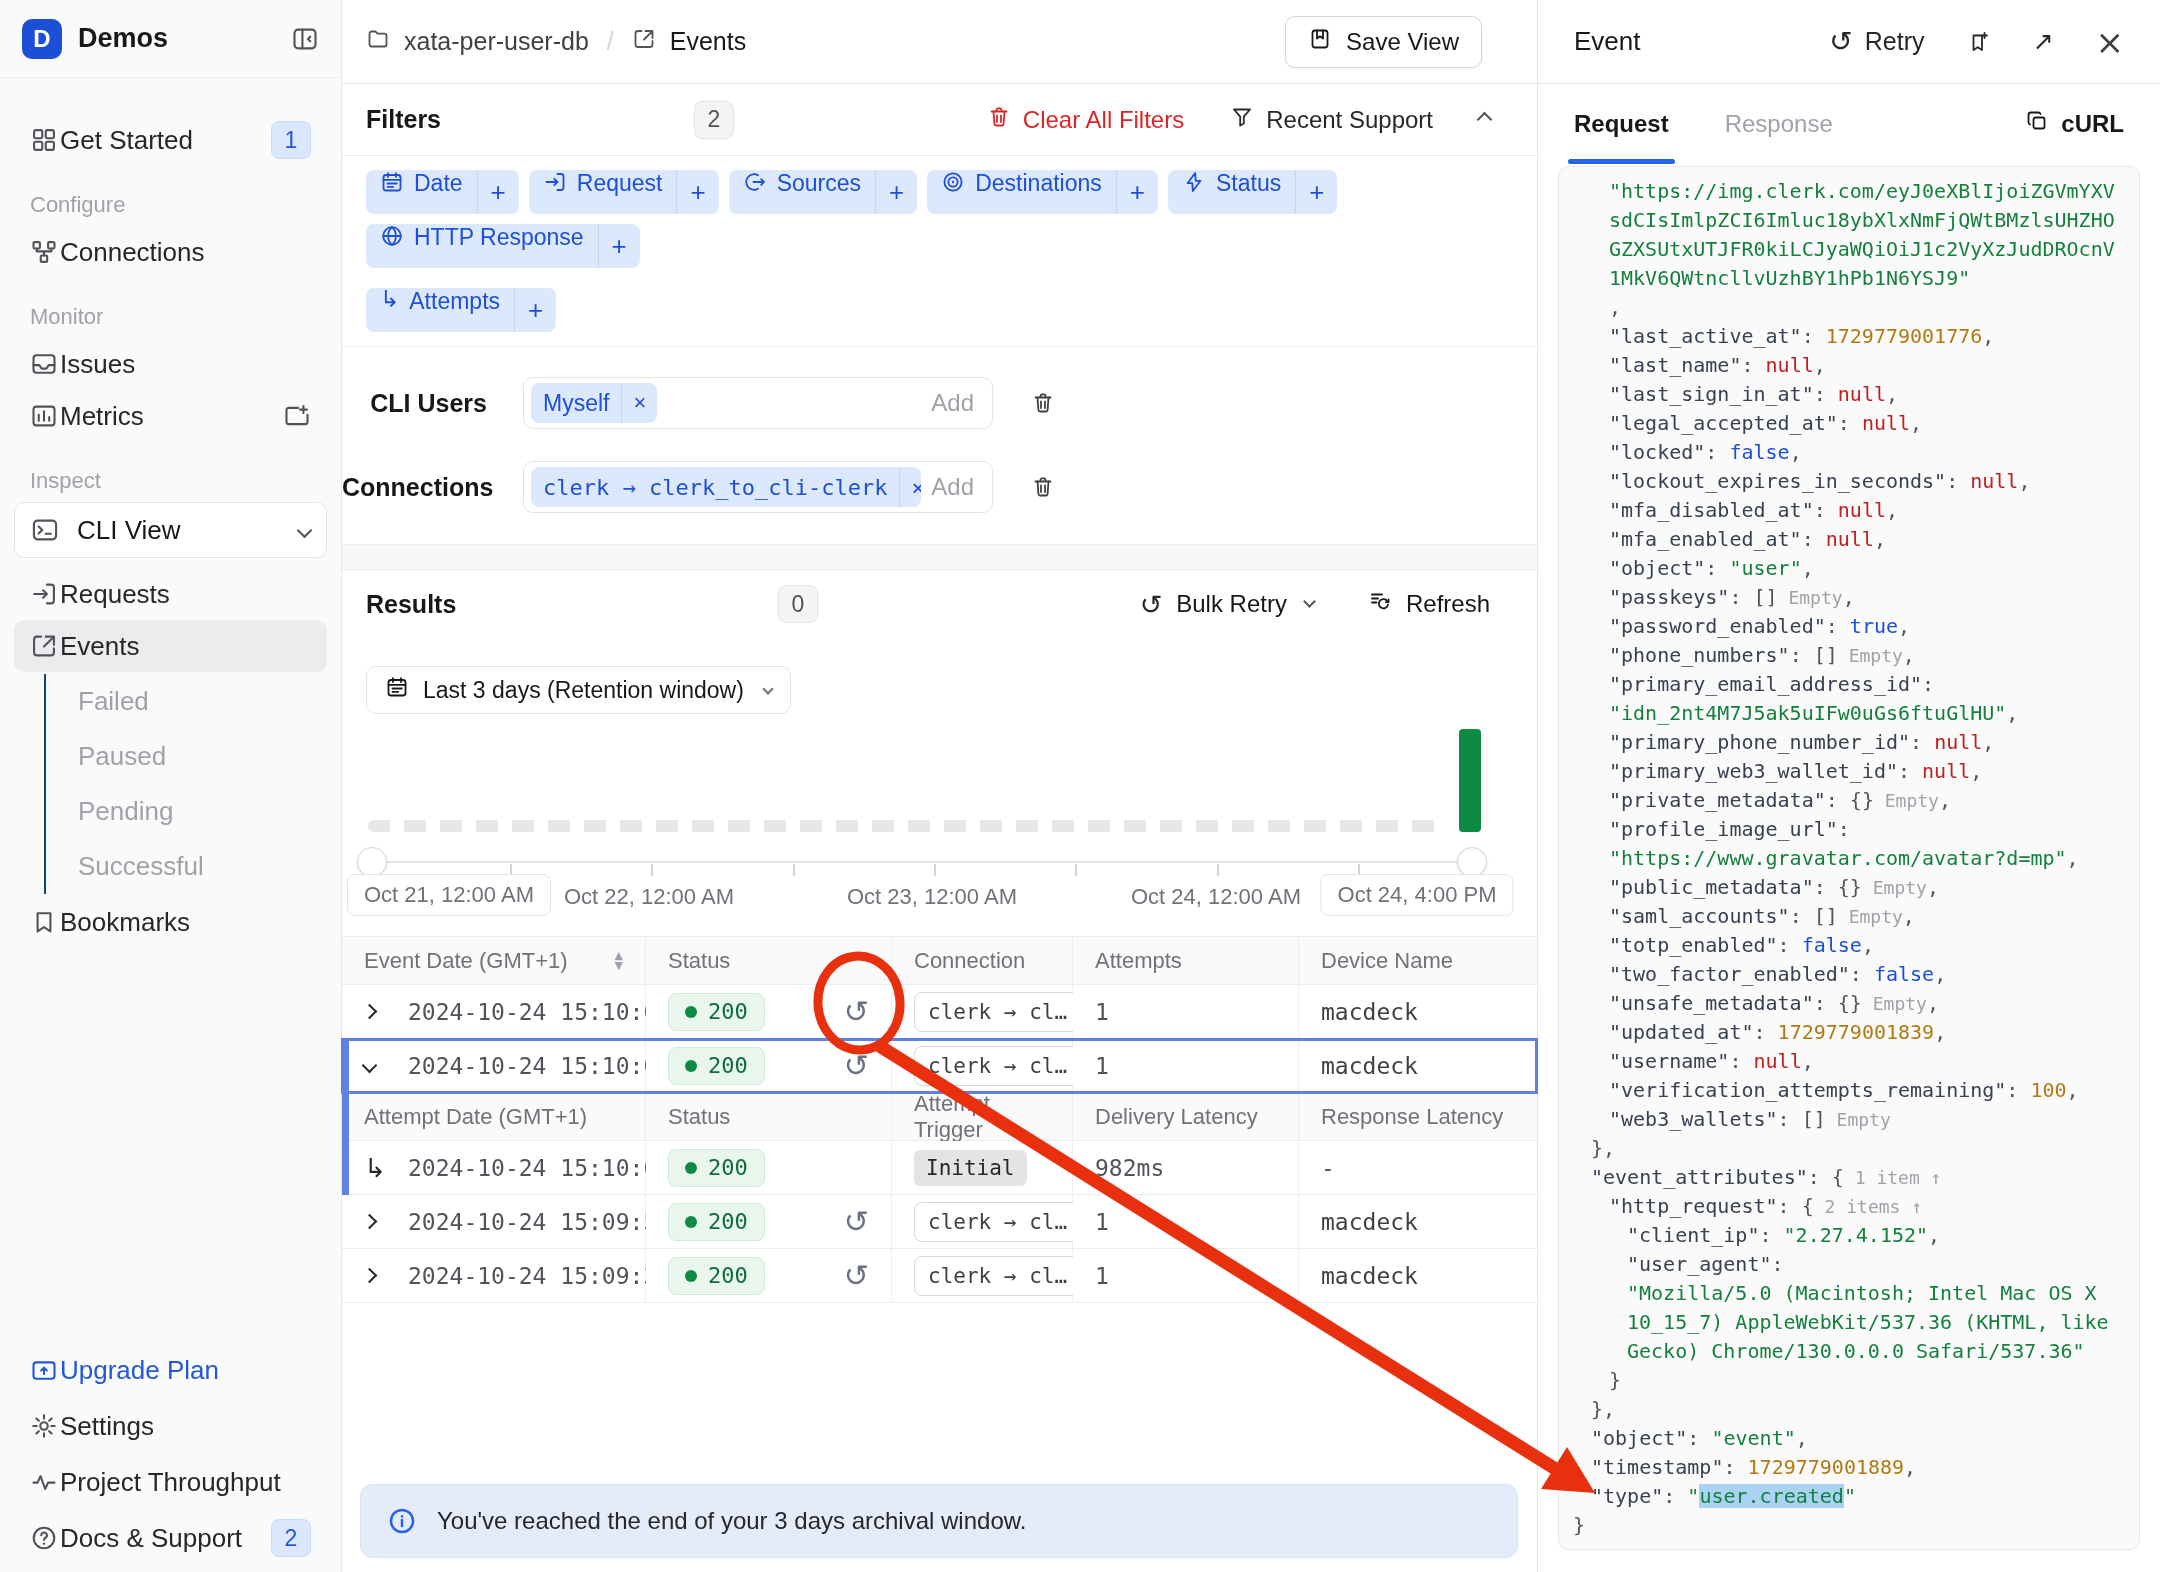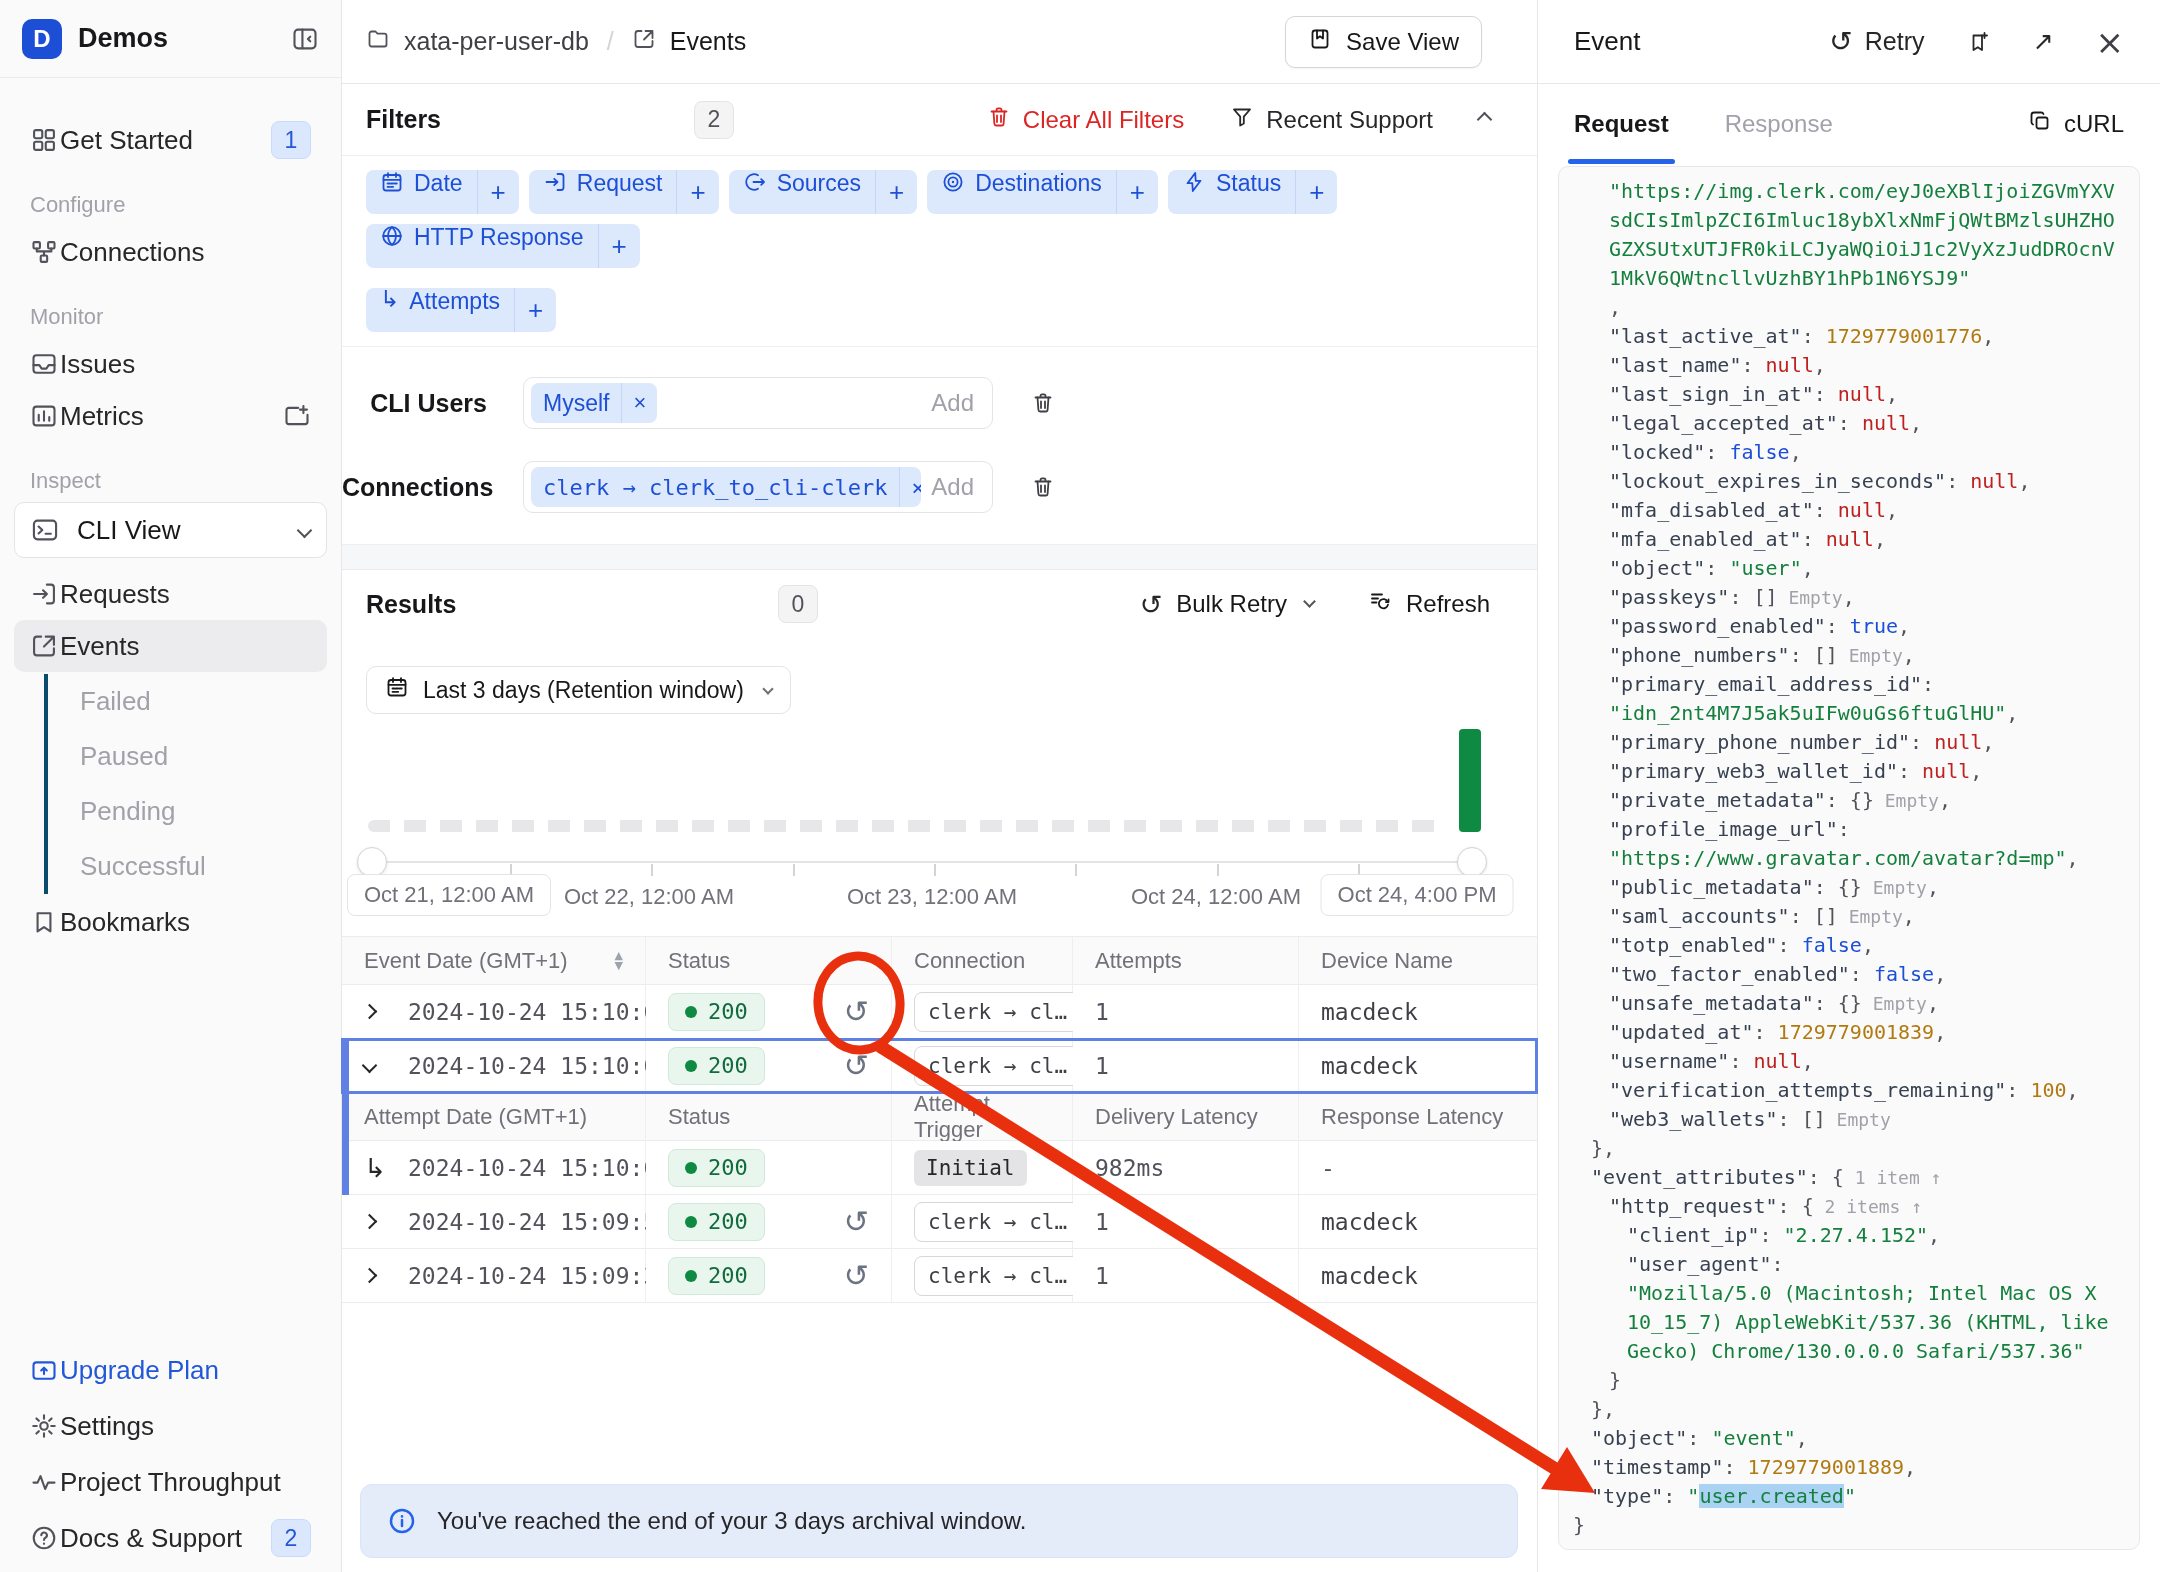--- a/index.html
+++ b/index.html
@@ -23,21 +23,21 @@
 .sb-item{display:flex;align-items:center;gap:2px;height:52px;margin:0 14px;padding:0 16px;border-radius:10px;font-size:26px;font-weight:500;color:#27272a}
 .sb-item .sb-ic{display:flex;color:#52525b}
 .sb-item.selected{background:#ececee}
 .sb-item.accent,.sb-item.accent .sb-ic{color:#2157d8}
 .sb-label{font-size:22px;color:#a1a1aa;font-weight:500;margin:26px 30px 8px}
 .badge{margin-left:auto;min-width:40px;height:38px;border-radius:8px;display:flex;align-items:center;justify-content:center;font-size:23px;font-weight:500;padding:0 8px}
 .badge.blue{background:#dbe7fd;color:#2157d8;border:1px solid #c9dbfb}
 .badge.gray{background:#f4f4f5;color:#52525b;border:1px solid #e4e4e7}
 .sb-select{display:flex;align-items:center;gap:18px;height:56px;margin:6px 14px 10px;padding:0 16px;border:1px solid #e4e4e7;border-radius:10px;background:#fff;font-size:26px;font-weight:500;color:#18181b}
 .sb-select .sb-ic{display:flex;color:#52525b}
-.sb-children{margin:2px 0 2px 44px;border-left:4px solid #0c4a6e}
+.sb-children{margin:2px 0 2px 44px;border-left:2px solid #0c4a6e}
 .sb-child{height:55px;display:flex;align-items:center;padding-left:32px;font-size:26px;font-weight:500;color:#a1a1aa}
 .sb-trail{margin-left:auto;color:#52525b;display:flex}
 .sb-footer{display:flex;flex-direction:column;gap:4px;padding:10px 0 8px}
 
 #middle{position:absolute;left:342px;top:0;width:1195px;height:1572px;display:flex;flex-direction:column;background:#fff}
 .mid-head{height:84px;border-bottom:1px solid #e7e7e9;display:flex;align-items:center;padding:0 55px 0 24px;flex:none}
 .crumb{display:flex;align-items:center;gap:14px;font-size:25px;color:#3f3f46}
 .crumb .ic{color:#52525b}
 .crumb .sep{color:#d4d4d8;margin:0 4px}
 .crumb .cur{color:#18181b}
@@ -108,21 +108,21 @@
 .p-head{height:84px;border-bottom:1px solid #e7e7e9;display:flex;align-items:center;padding:0 36px;flex:none}
 .p-title{font-size:26px;font-weight:500}
 .p-actions{margin-left:auto;display:flex;align-items:center;gap:42px}
 .p-act{display:flex;align-items:center;gap:12px;font-size:25px;font-weight:500;color:#27272a}
 .p-act .g{font-size:28px;line-height:1}
 .p-x{font-size:34px;color:#3f3f46;line-height:1}
 .p-tabs{height:80px;display:flex;align-items:center;padding:0 36px;flex:none}
 .tab{font-size:24px;font-weight:600;height:100%;display:flex;align-items:center;position:relative;color:#18181b}
 .tab.on::after{content:"";position:absolute;left:-6px;right:-6px;bottom:0;height:5px;background:#2563eb;border-radius:3px}
 .tab.off{color:#a1a1aa;font-weight:500;margin-left:56px}
-.curl{margin-left:auto;display:flex;align-items:center;gap:12px;font-size:24px;font-weight:400;color:#18181b}
+.curl{margin-left:auto;display:flex;align-items:center;gap:12px;font-size:24px;font-weight:700;color:#18181b}
 .json-box{margin:2px 20px 22px;flex:1;background:#fafafa;border:1px solid #e8e8ea;border-radius:10px;padding:10px 12px 10px 0;overflow:hidden;font-family:"DejaVu Sans Mono",monospace;font-size:20px;line-height:29px;color:#374151}
 .jl{white-space:pre}
 .tk-k{color:#374151}
 .tk-p{color:#52525b}
 .tk-s{color:#15803d}
 .tk-n{color:#b07a10}
 .tk-u{color:#bf2020}
 .tk-b{color:#1d4ed8}
 .tk-e{color:#a1a1aa;font-size:18px}
 .tk-hl{color:#15803d;background:#a9d2f3}

